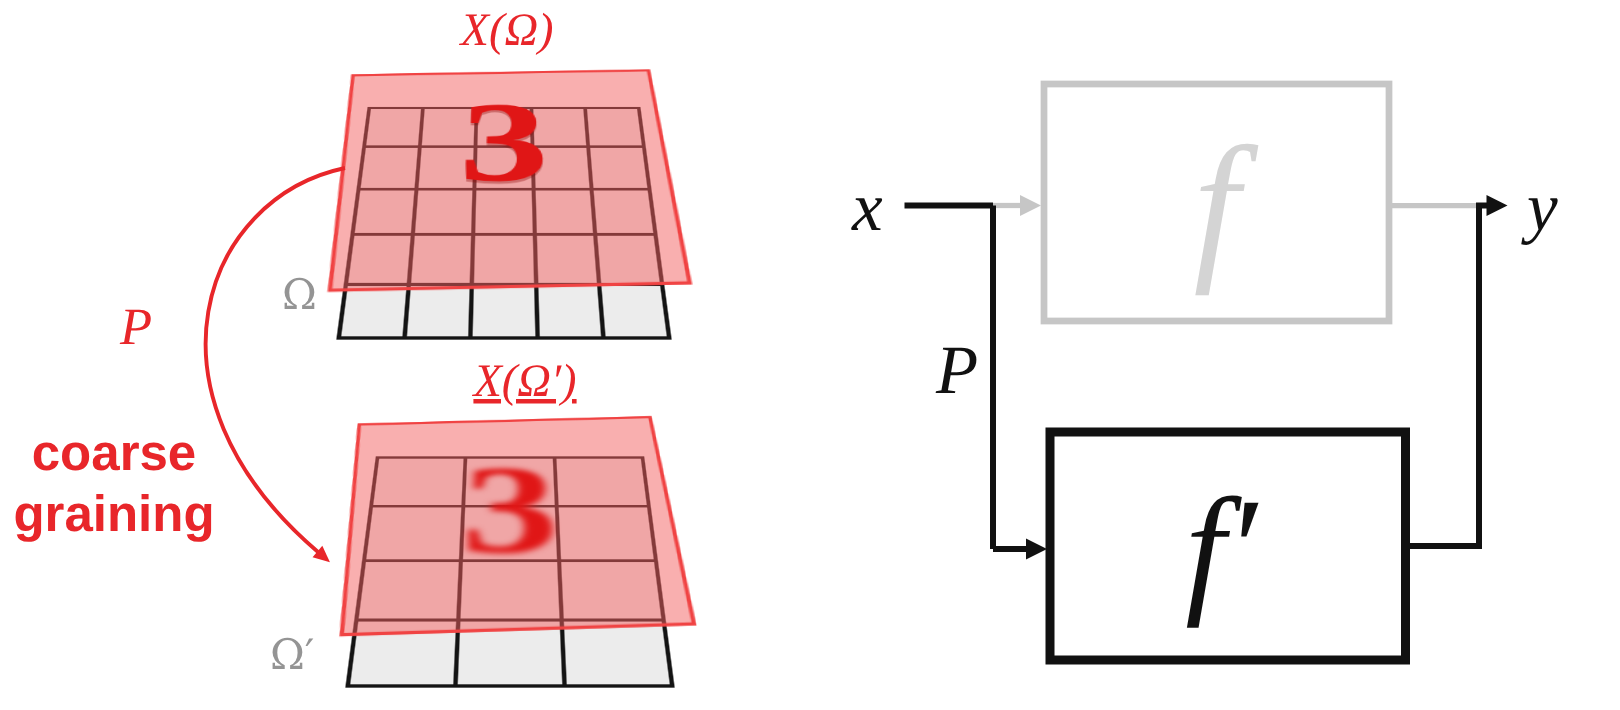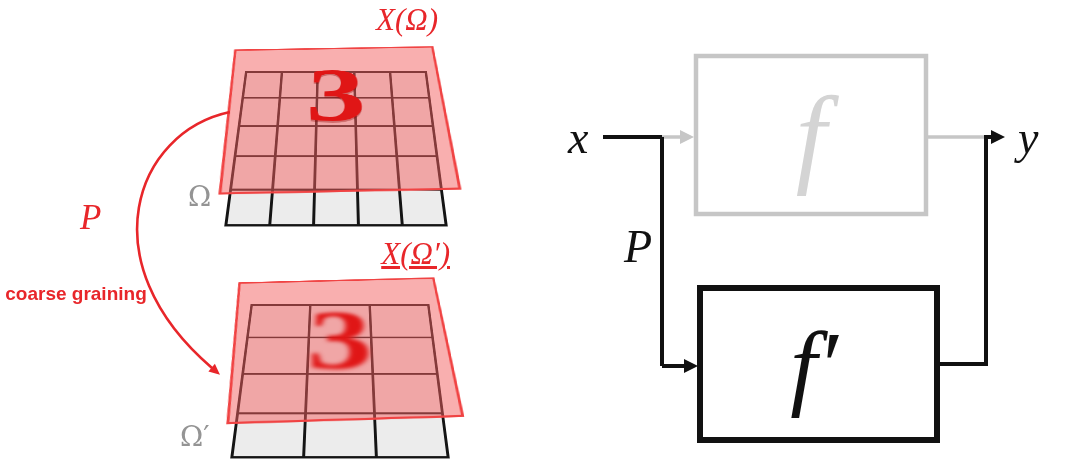--- a/index.html
+++ b/index.html
@@ -4,21 +4,21 @@
 <style>
   html,body{margin:0;padding:0;}
   body{
     width:1080px;height:473px;position:relative;background:#ffffff;
     font-family:"Liberation Serif","DejaVu Serif",serif;overflow:hidden;
   }
   .canvas{position:absolute;inset:0;}
 
   
   .grid-title{
-    position:absolute;width:200px;text-align:right;
+    position:absolute;width:200px;text-align:center;
     font-style:italic;font-size:31px;color:var(--red);
   }
   .grid-title.top{left:238px;top:2px;}
   .grid-title.bottom{left:250px;top:236px;text-decoration:underline;}
 
   .scene{position:absolute;width:240px;height:300px;pointer-events:none;}
   .scene.top{left:216px;top:-72px;}
   .scene.bottom{left:222px;top:160px;width:236px;}
 
   .plane{
@@ -59,21 +59,21 @@
   .omega.top{left:188px;top:180px;}
   .omega.bottom{left:180px;top:420px;}
 
   .p-left{
     position:absolute;left:80px;top:198px;
     font-style:italic;font-size:35px;color:var(--red);
   }
   .caption{
     position:absolute;left:0;top:282px;width:152px;text-align:center;
     font-family:"Liberation Sans","DejaVu Sans",sans-serif;
-    font-weight:bold;font-size:19px;line-height:1.22;color:var(--red);
+    font-weight:bold;font-size:34px;line-height:1.22;color:var(--red);
   }
 
   .overlay-svg{position:absolute;left:0;top:0;pointer-events:none;}
 
   
   .block-svg{position:absolute;left:540px;top:0;}
   .stroke-black{stroke:var(--black);fill:none;}
   .stroke-gray{stroke:var(--gray-line);fill:none;}
   .stroke-red{stroke:var(--red);fill:none;}
   .fill-black{fill:var(--black);}

